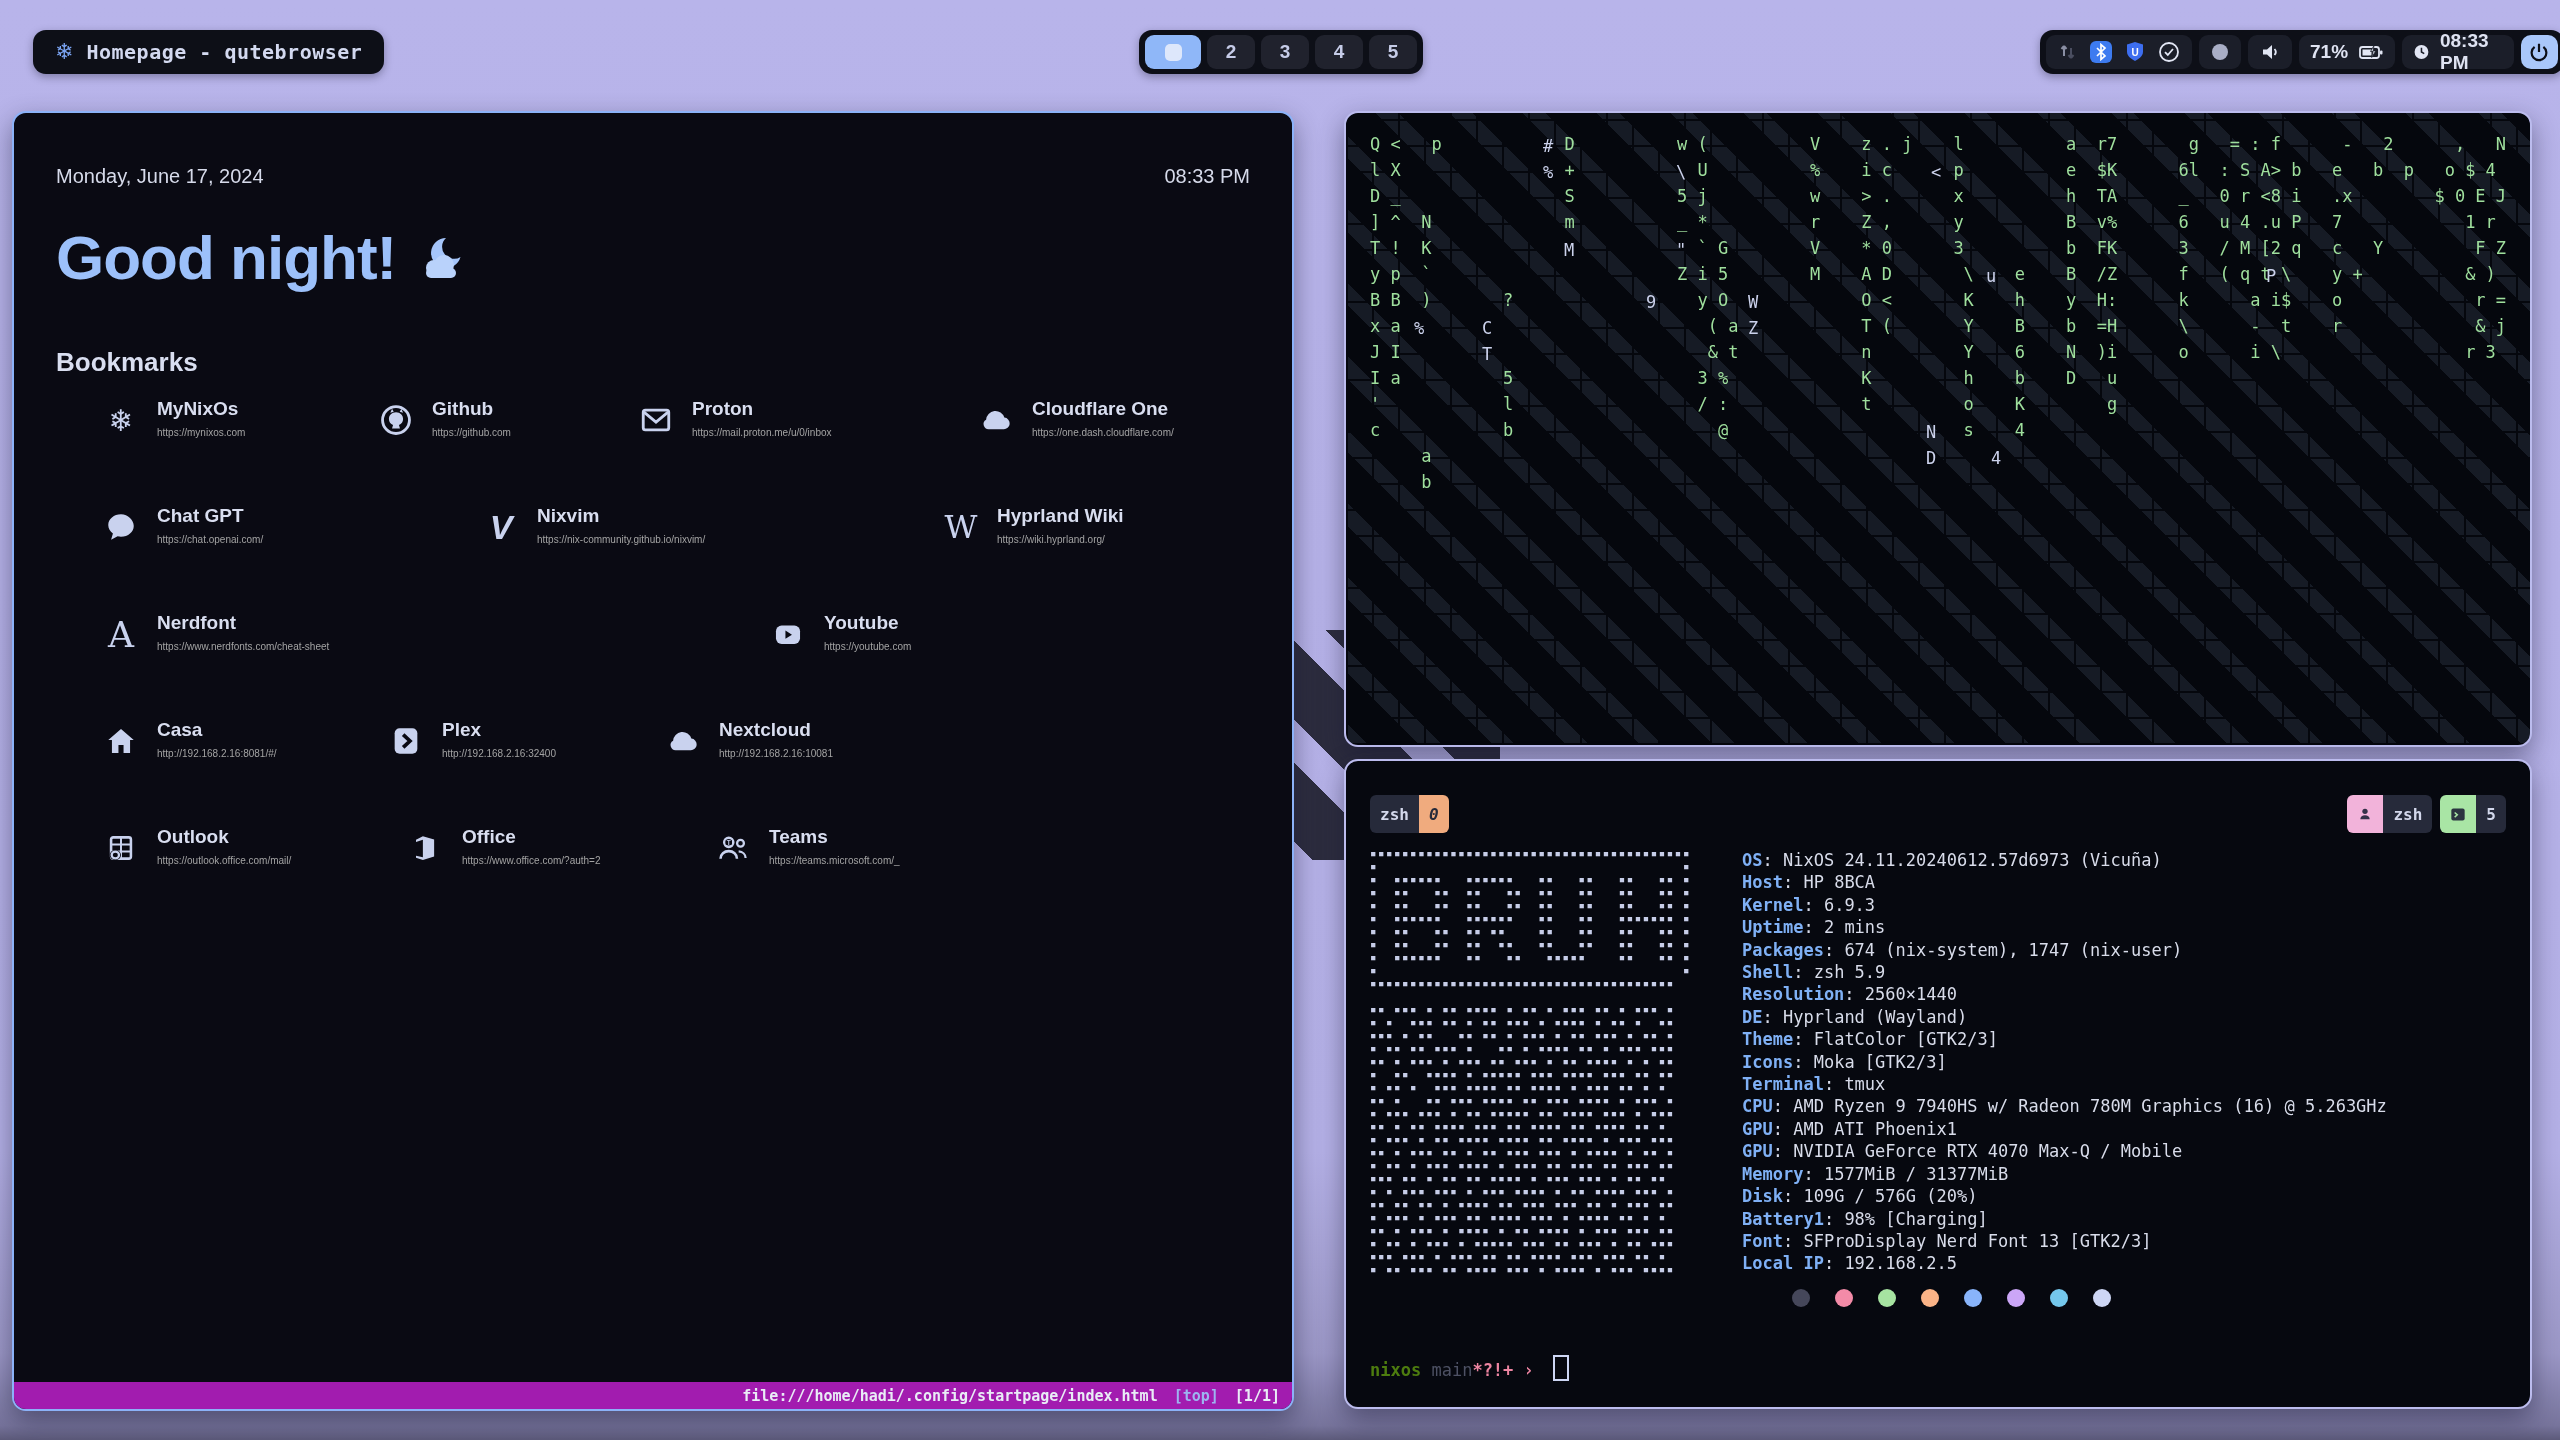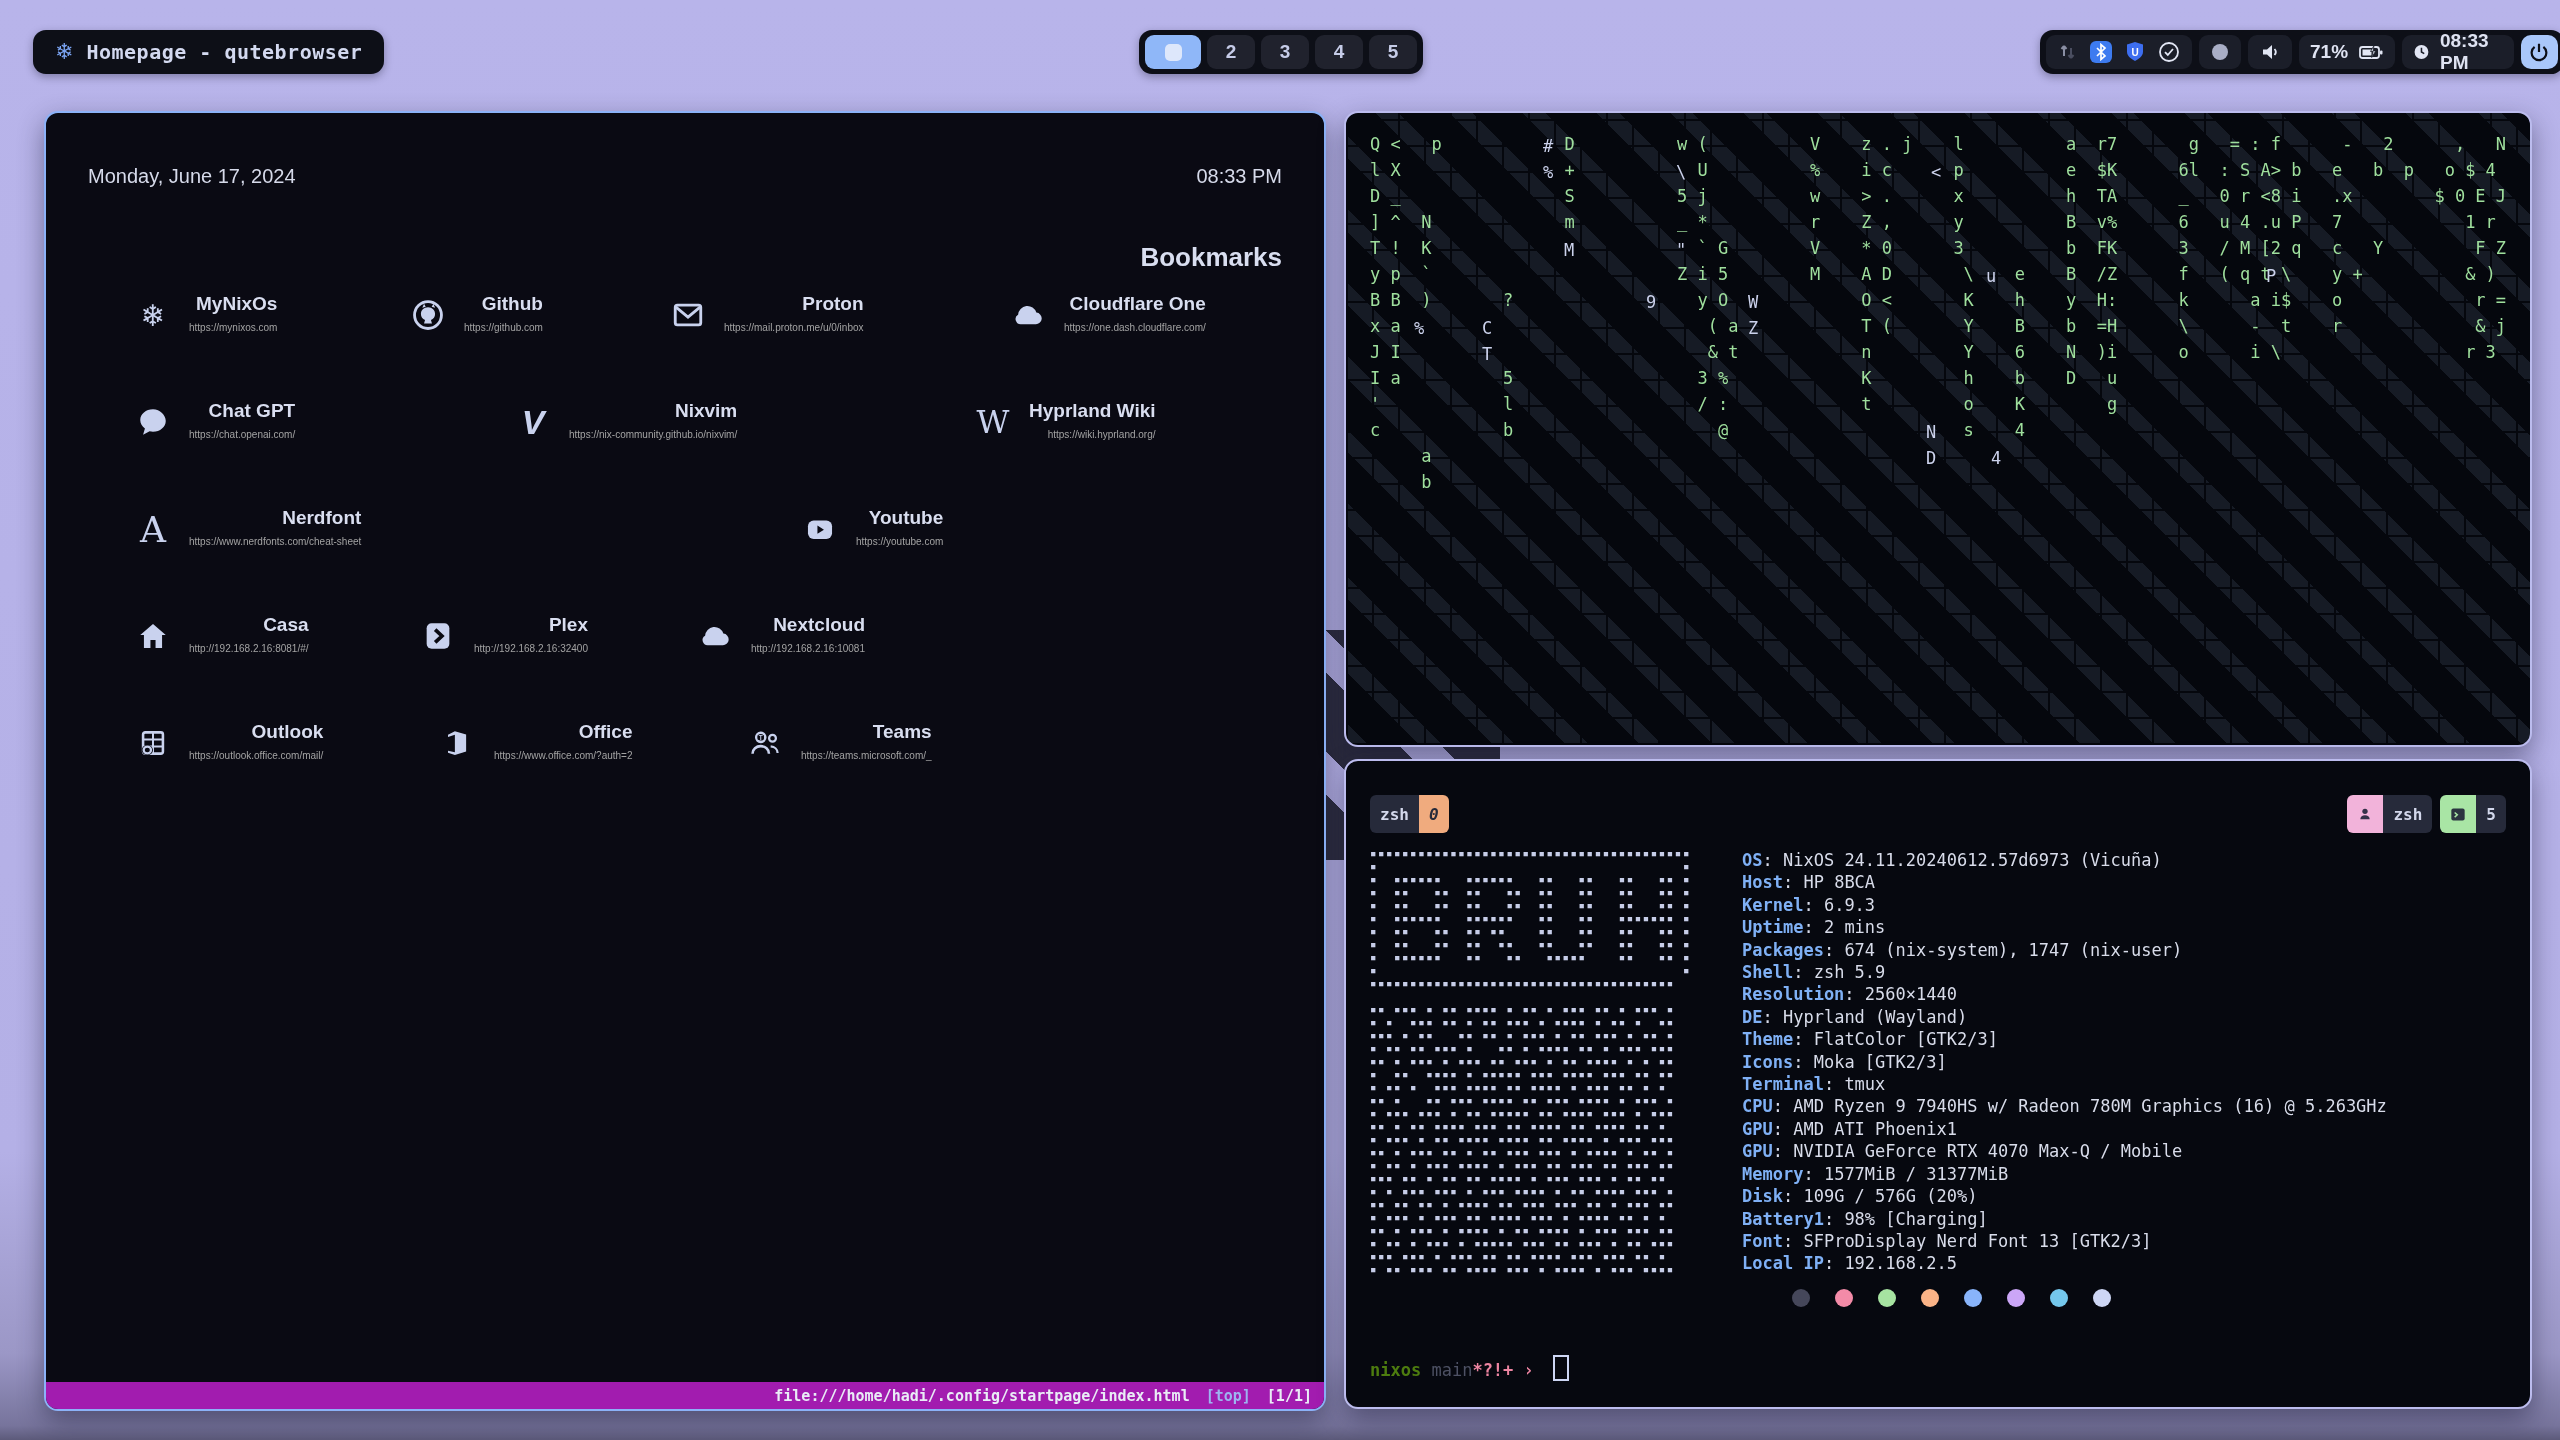--- a/index.html
+++ b/index.html
@@ -20,21 +20,21 @@
   .ws-active .dot{width:17px;height:17px;background:#dde7fb;border-radius:5px;}
   .ws-btn{width:48px;height:34px;background:#20222d;border-radius:9px;display:flex;align-items:center;justify-content:center;
     color:#c6cce8;font-weight:bold;font-size:19px;}
   .traypill{left:2040px;padding:0 6px;gap:7px;}
   .chip{height:34px;background:#1b1e29;border-radius:9px;display:flex;align-items:center;padding:0 11px;gap:10px;
     color:#dfe3f2;font-weight:bold;font-size:19px;}
   .chip svg{display:block;}
   .powerbtn{width:46px;height:34px;background:#a9c7fa;border-radius:10px;display:flex;align-items:center;justify-content:center;}
   
   .win{position:absolute;border-radius:14px;box-shadow:0 10px 26px rgba(25,25,50,.45);z-index:2;}
-  .win-browser{left:44px;top:111px;width:1278px;height:1296px;background:#0a0a13;border:2px solid #8cb2f8;overflow:hidden;text-align:right;}
+  .win-browser{left:12px;top:111px;width:1278px;height:1296px;background:#0a0a13;border:2px solid #8cb2f8;overflow:hidden;}
   .win-matrix{left:1344px;top:111px;width:1184px;height:632px;border:2px solid #bcbcee;overflow:hidden;
     background-color:#05070d;
     background-image:
       repeating-linear-gradient(0deg,#05070d 0 2px,transparent 2px 26px),
       repeating-linear-gradient(90deg,#05070d 0 2px,transparent 2px 26px),
       repeating-linear-gradient(45deg,#161b25 0 16px,transparent 16px 52px);}
   .win-term{left:1344px;top:759px;width:1184px;height:646px;background:#06080f;border:2px solid #bcbcee;overflow:hidden;}
   
   .bwrap{padding:0 42px;position:relative;height:100%;box-sizing:border-box;}
   .bdate{display:flex;justify-content:space-between;padding-top:52px;color:#d6daea;font-size:20px;font-weight:500;}
@@ -151,20 +151,29 @@
         <path d="M7.2 6.5a8 8 0 1 0 9.6 0" stroke="#0d0f17" stroke-width="2.4" fill="none"></path>
       </svg>
     </div>
   </div>
 
   <div class="win win-browser">
     <div class="bwrap">
       <div class="bdate">
         <span>Monday, June 17, 2024</span>
         <span>08:33 PM</span>
+      </div>
+      <div class="greet">
+        <span>Good night!</span>
+        <svg width="54" height="44" viewBox="0 0 54 44">
+          <path d="M30 2a15 15 0 1 0 14.5 19A12 12 0 0 1 30 2z" fill="#a5c5fa"></path>
+          <circle cx="18" cy="32" r="8" fill="#b9d2fb"></circle>
+          <circle cx="28" cy="29" r="10" fill="#b9d2fb"></circle>
+          <rect x="10" y="32" width="30" height="10" rx="5" fill="#b9d2fb"></rect>
+        </svg>
       </div>
 
       <div class="sec-title">Bookmarks</div>
       <div class="brow">
         <div class="bitem" style="left:45px">
           <span class="bicon">❄</span>
           <div>
               <div class="blabel">MyNixOs</div>
           <div class="burl">https://mynixos.com</div>
             </div>

